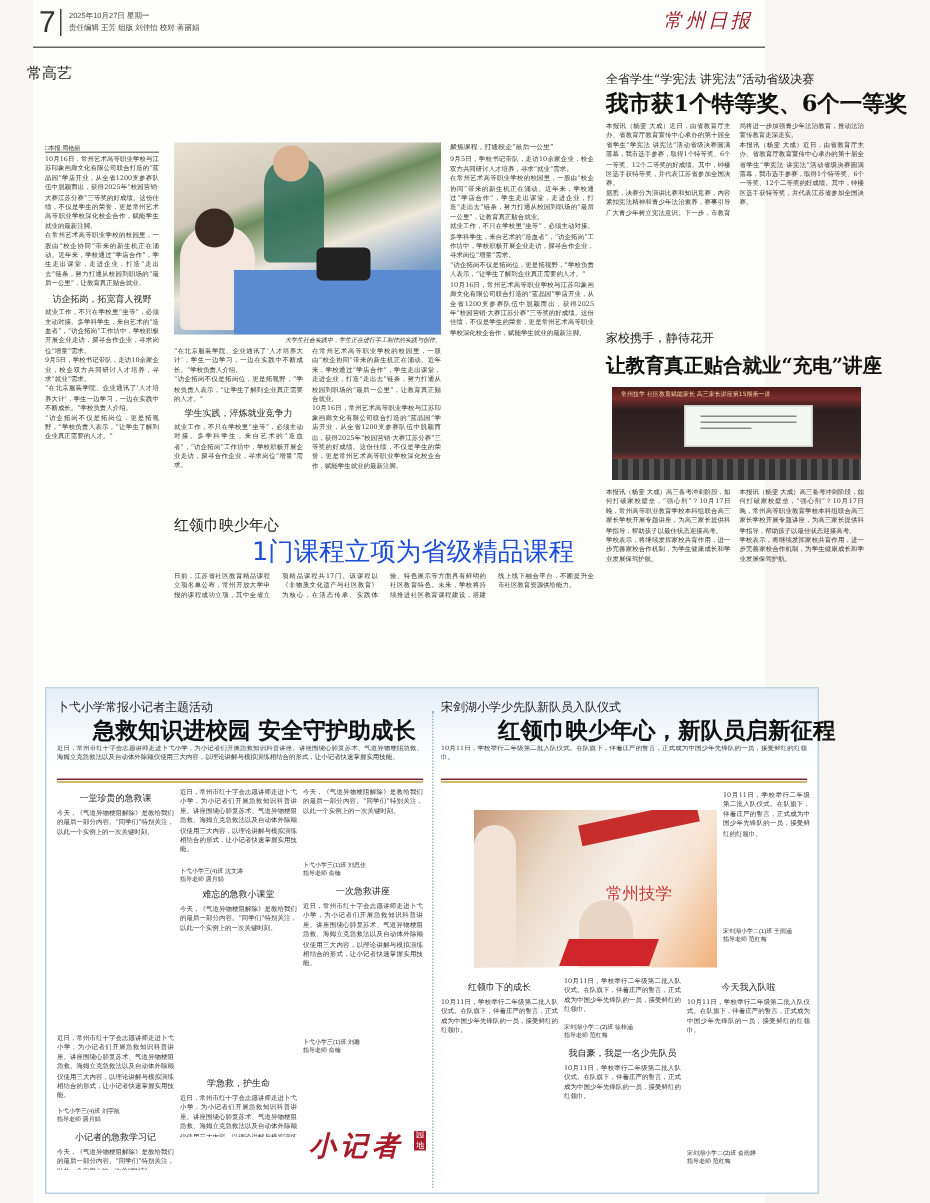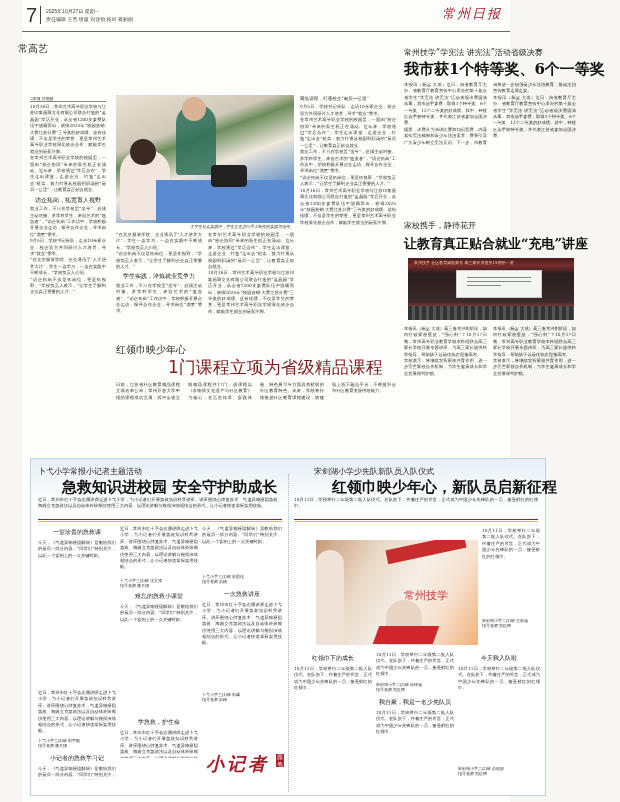--- a/index.html
+++ b/index.html
@@ -111,24 +111,24 @@
   <div class="textblock body" style="left:300px;top:96px;width:96px;height:228px;">
     <p style="font-size:4.6px;margin-bottom:2px;">聚焦课程，打通校企“最后一公里”</p>
     <p>9月5日，学校书记带队，走访10余家企业，校企双方共同研讨人才培养，寻求“就业”需求。</p>
     <p>在常州艺术高等职业学校的校园里，一股由“校企协同”带来的新生机正在涌动。近年来，学校通过“学店合作”，学生走出课堂，走进企业，打造“走出去”链条，努力打通从校园到职场的“最后一公里”，让教育真正贴合就业。</p>
     <p>就业工作，不只在学校里“坐等”，必须主动对接。多学科学生，来自艺术的“造血者”，“访企拓岗”工作坊中，学校积极开展企业走访，探寻合作企业，寻求岗位“增量”需求。</p>
     <p>“访企拓岗不仅是拓岗位，更是拓视野，”学校负责人表示，“让学生了解到企业真正需要的人才。”</p>
     <p>10月16日，常州艺术高等职业学校与江苏印象画廊文化有限公司联合打造的“蓝晶园”学店开业，从全省1200支参赛队伍中脱颖而出，获得2025年“校园营销·大赛江苏分赛”三等奖的好成绩。这份佳绩，不仅是学生的荣誉，更是常州艺术高等职业学校深化校企合作，赋能学生就业的最新注脚。</p>
   </div>
 
   <div class="kicker" style="position:absolute;left:116px;top:343px;font-size:10px;">红领巾映少年心</div>
-  <div style="position:absolute;left:168px;top:356px;font-family:'DejaVu Sans',sans-serif;font-size:17px;color:#7f1d1d;white-space:nowrap;">1门课程立项为省级精品课程</div>
+  <div style="position:absolute;left:168px;top:356px;font-family:'DejaVu Sans',sans-serif;font-size:17px;color:#1d4ed8;white-space:nowrap;">1门课程立项为省级精品课程</div>
   <div class="textblock body" style="left:116px;top:382px;width:280px;height:40px;column-count:4;column-gap:8px;">日前，江苏省社区教育精品课程立项名单公布，常州开放大学申报的课程成功立项，其中全省立项精品课程共17门。该课程以《非物质文化遗产与社区教育》为核心，在活态传承、实践体验、特色展示等方面具有鲜明的社区教育特色。未来，学校将持续推进社区教育课程建设，搭建线上线下融合平台，不断提升全市社区教育资源供给能力。</div>
 
-  <div style="position:absolute;left:404px;top:47px;font-family:'DejaVu Sans',sans-serif;font-size:8px;color:#222;white-space:nowrap;">常州技学“学宪法 讲宪法”活动省级决赛</div>
+  <div style="position:absolute;left:404px;top:47px;font-family:'DejaVu Sans',sans-serif;font-size:8px;color:#222;white-space:nowrap;">全省学生“学宪法 讲宪法”活动省级决赛</div>
   <div class="hl-serif" style="position:absolute;left:404px;top:60px;font-size:15px;">我市获1个特等奖、6个一等奖</div>
   <div class="textblock body" style="left:404px;top:82px;width:172px;height:120px;column-count:2;column-gap:6px;">
     <p>本报讯（杨雯 大成）近日，由省教育厅主办、省教育厅教育宣传中心承办的第十届全省学生“学宪法 讲宪法”活动省级决赛圆满落幕，我市选手参赛，取得1个特等奖、6个一等奖、12个二等奖的好成绩。其中，钟楼区选手获特等奖，并代表江苏省参加全国决赛。</p>
     <p>据悉，决赛分为演讲比赛和知识竞赛，内容紧扣宪法精神和青少年法治素养，赛事引导广大青少年树立宪法意识。下一步，市教育局将进一步加强青少年法治教育，推动法治宣传教育走深走实。</p>
     <p>本报讯（杨雯 大成）近日，由省教育厅主办、省教育厅教育宣传中心承办的第十届全省学生“学宪法 讲宪法”活动省级决赛圆满落幕，我市选手参赛，取得1个特等奖、6个一等奖、12个二等奖的好成绩。其中，钟楼区选手获特等奖，并代表江苏省参加全国决赛。</p>
   </div>
 
   <div style="position:absolute;left:404px;top:220px;font-family:'DejaVu Sans',sans-serif;font-size:8px;color:#222;white-space:nowrap;">家校携手，静待花开</div>
   <div class="hl-serif" style="position:absolute;left:404px;top:235px;font-size:13px;">让教育真正贴合就业“充电”讲座</div>
   <div class="photo photo2">
@@ -178,21 +178,21 @@
     <div class="byline">卜弋小学三(1)班 刘思佳</div>
     <div class="byline">指导老师 俞楠</div>
     <div class="sub" style="margin:6px 0 3px;">一次急救讲座</div>
     <div class="body" style="height:90px;">近日，常州市红十字会志愿讲师走进卜弋小学，为小记者们开展急救知识科普讲座。讲座围绕心肺复苏术、气道异物梗阻急救、海姆立克急救法以及自动体外除颤仪使用三大内容，以理论讲解与模拟演练相结合的形式，让小记者快速掌握实用技能。</div>
     <div class="byline">卜弋小学三(1)班 刘馨</div>
     <div class="byline">指导老师 俞楠</div>
   </div>
   <div class="xiao-logo">小记者</div>
   <div class="xiao-tag">园地</div>
 
-  <div style="position:absolute;left:294px;top:466px;font-family:'DejaVu Sans',sans-serif;font-size:8px;color:#222;white-space:nowrap;margin-left:20px;">宋剑湖小学少先队新队员入队仪式</div>
+  <div style="position:absolute;left:294px;top:466px;font-family:'DejaVu Sans',sans-serif;font-size:8px;color:#222;white-space:nowrap;">宋剑湖小学少先队新队员入队仪式</div>
   <div class="hl-serif" style="position:absolute;left:332px;top:478px;font-size:15px;">红领巾映少年心，新队员启新征程</div>
   <div class="textblock body" style="left:294px;top:497px;width:244px;height:20px;">10月11日，学校举行二年级第二批入队仪式。在队旗下，伴着庄严的誓言，正式成为中国少年先锋队的一员，接受鲜红的红领巾。</div>
   <div class="redrule" style="left:294px;top:519px;width:244px;"></div>
 
   <div class="photo photo3">
     <div class="ribbon"></div>
     <div class="slogan">常州技学</div>
     <div class="kid1"></div>
     <div class="kid2"></div>
     <div class="scarf"></div>

